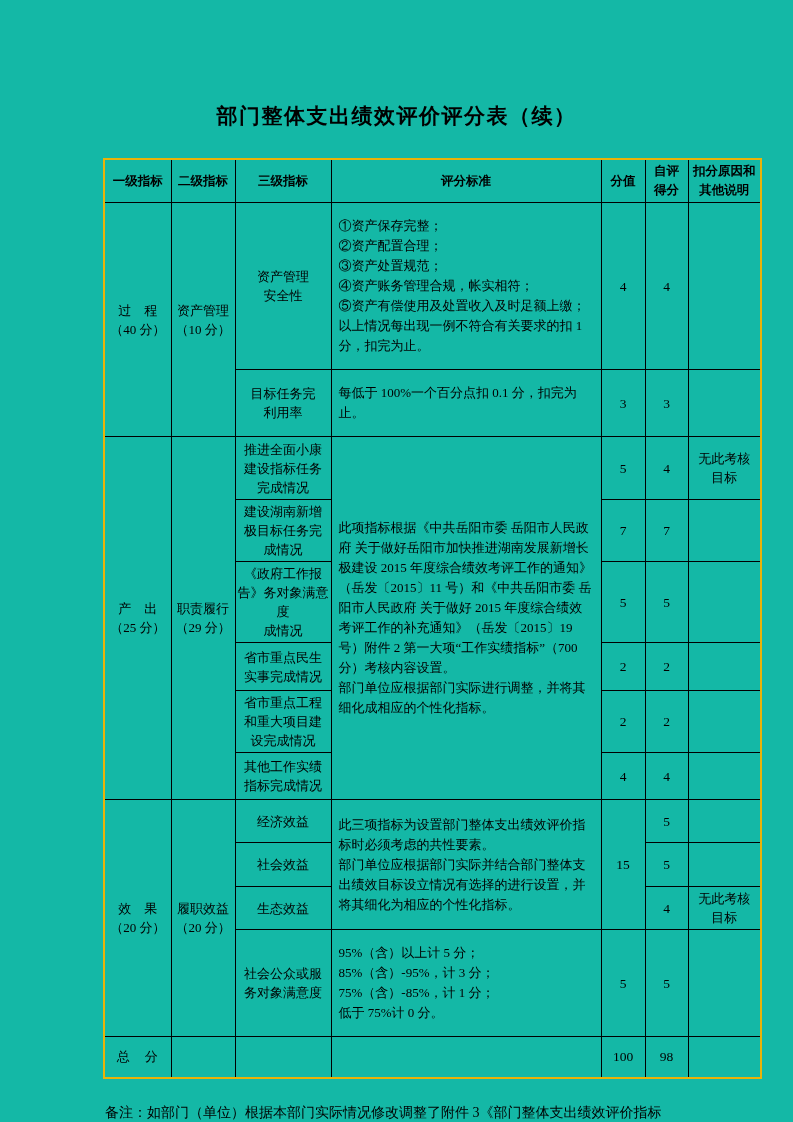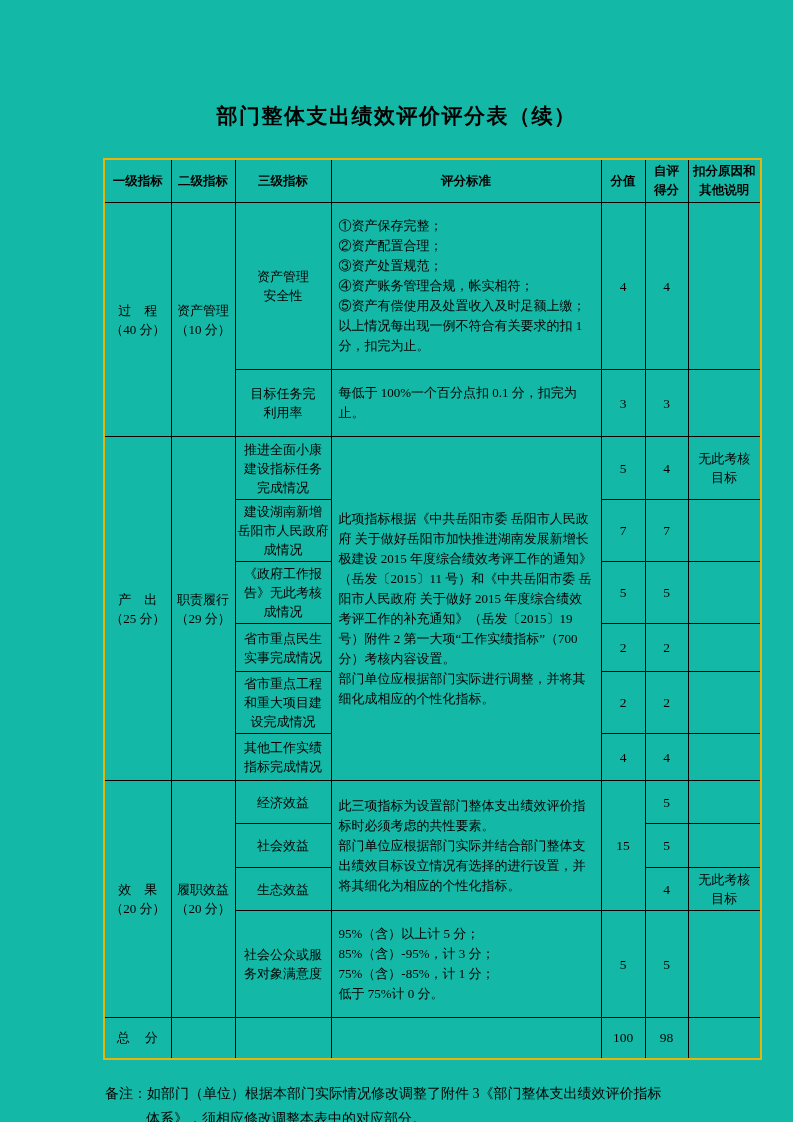--- a/index.html
+++ b/index.html
@@ -134,29 +134,29 @@
 完成情况</td>
       <td class="criteria" rowspan="6">此项指标根据《中共岳阳市委 岳阳市人民政府 关于做好岳阳市加快推进湖南发展新增长极建设 2015 年度综合绩效考评工作的通知》（岳发〔2015〕11 号）和《中共岳阳市委 岳阳市人民政府 关于做好 2015 年度综合绩效考评工作的补充通知》（岳发〔2015〕19 号）附件 2 第一大项“工作实绩指标”（700 分）考核内容设置。
 部门单位应根据部门实际进行调整，并将其细化成相应的个性化指标。</td>
       <td class="num">5</td>
       <td class="num">4</td>
       <td>无此考核
 目标</td>
     </tr>
     <tr style="height:62px">
       <td>建设湖南新增
-岳阳市人民政府
+极目标任务完
 成情况</td>
       <td class="num">7</td>
       <td class="num">7</td>
       <td></td>
     </tr>
     <tr style="height:60px">
       <td>《政府工作报
-告》无此考核
+告》务对象满意度
 成情况</td>
       <td class="num">5</td>
       <td class="num">5</td>
       <td></td>
     </tr>
     <tr style="height:48px">
       <td>省市重点民生
 实事完成情况</td>
       <td class="num">2</td>
       <td class="num">2</td>

